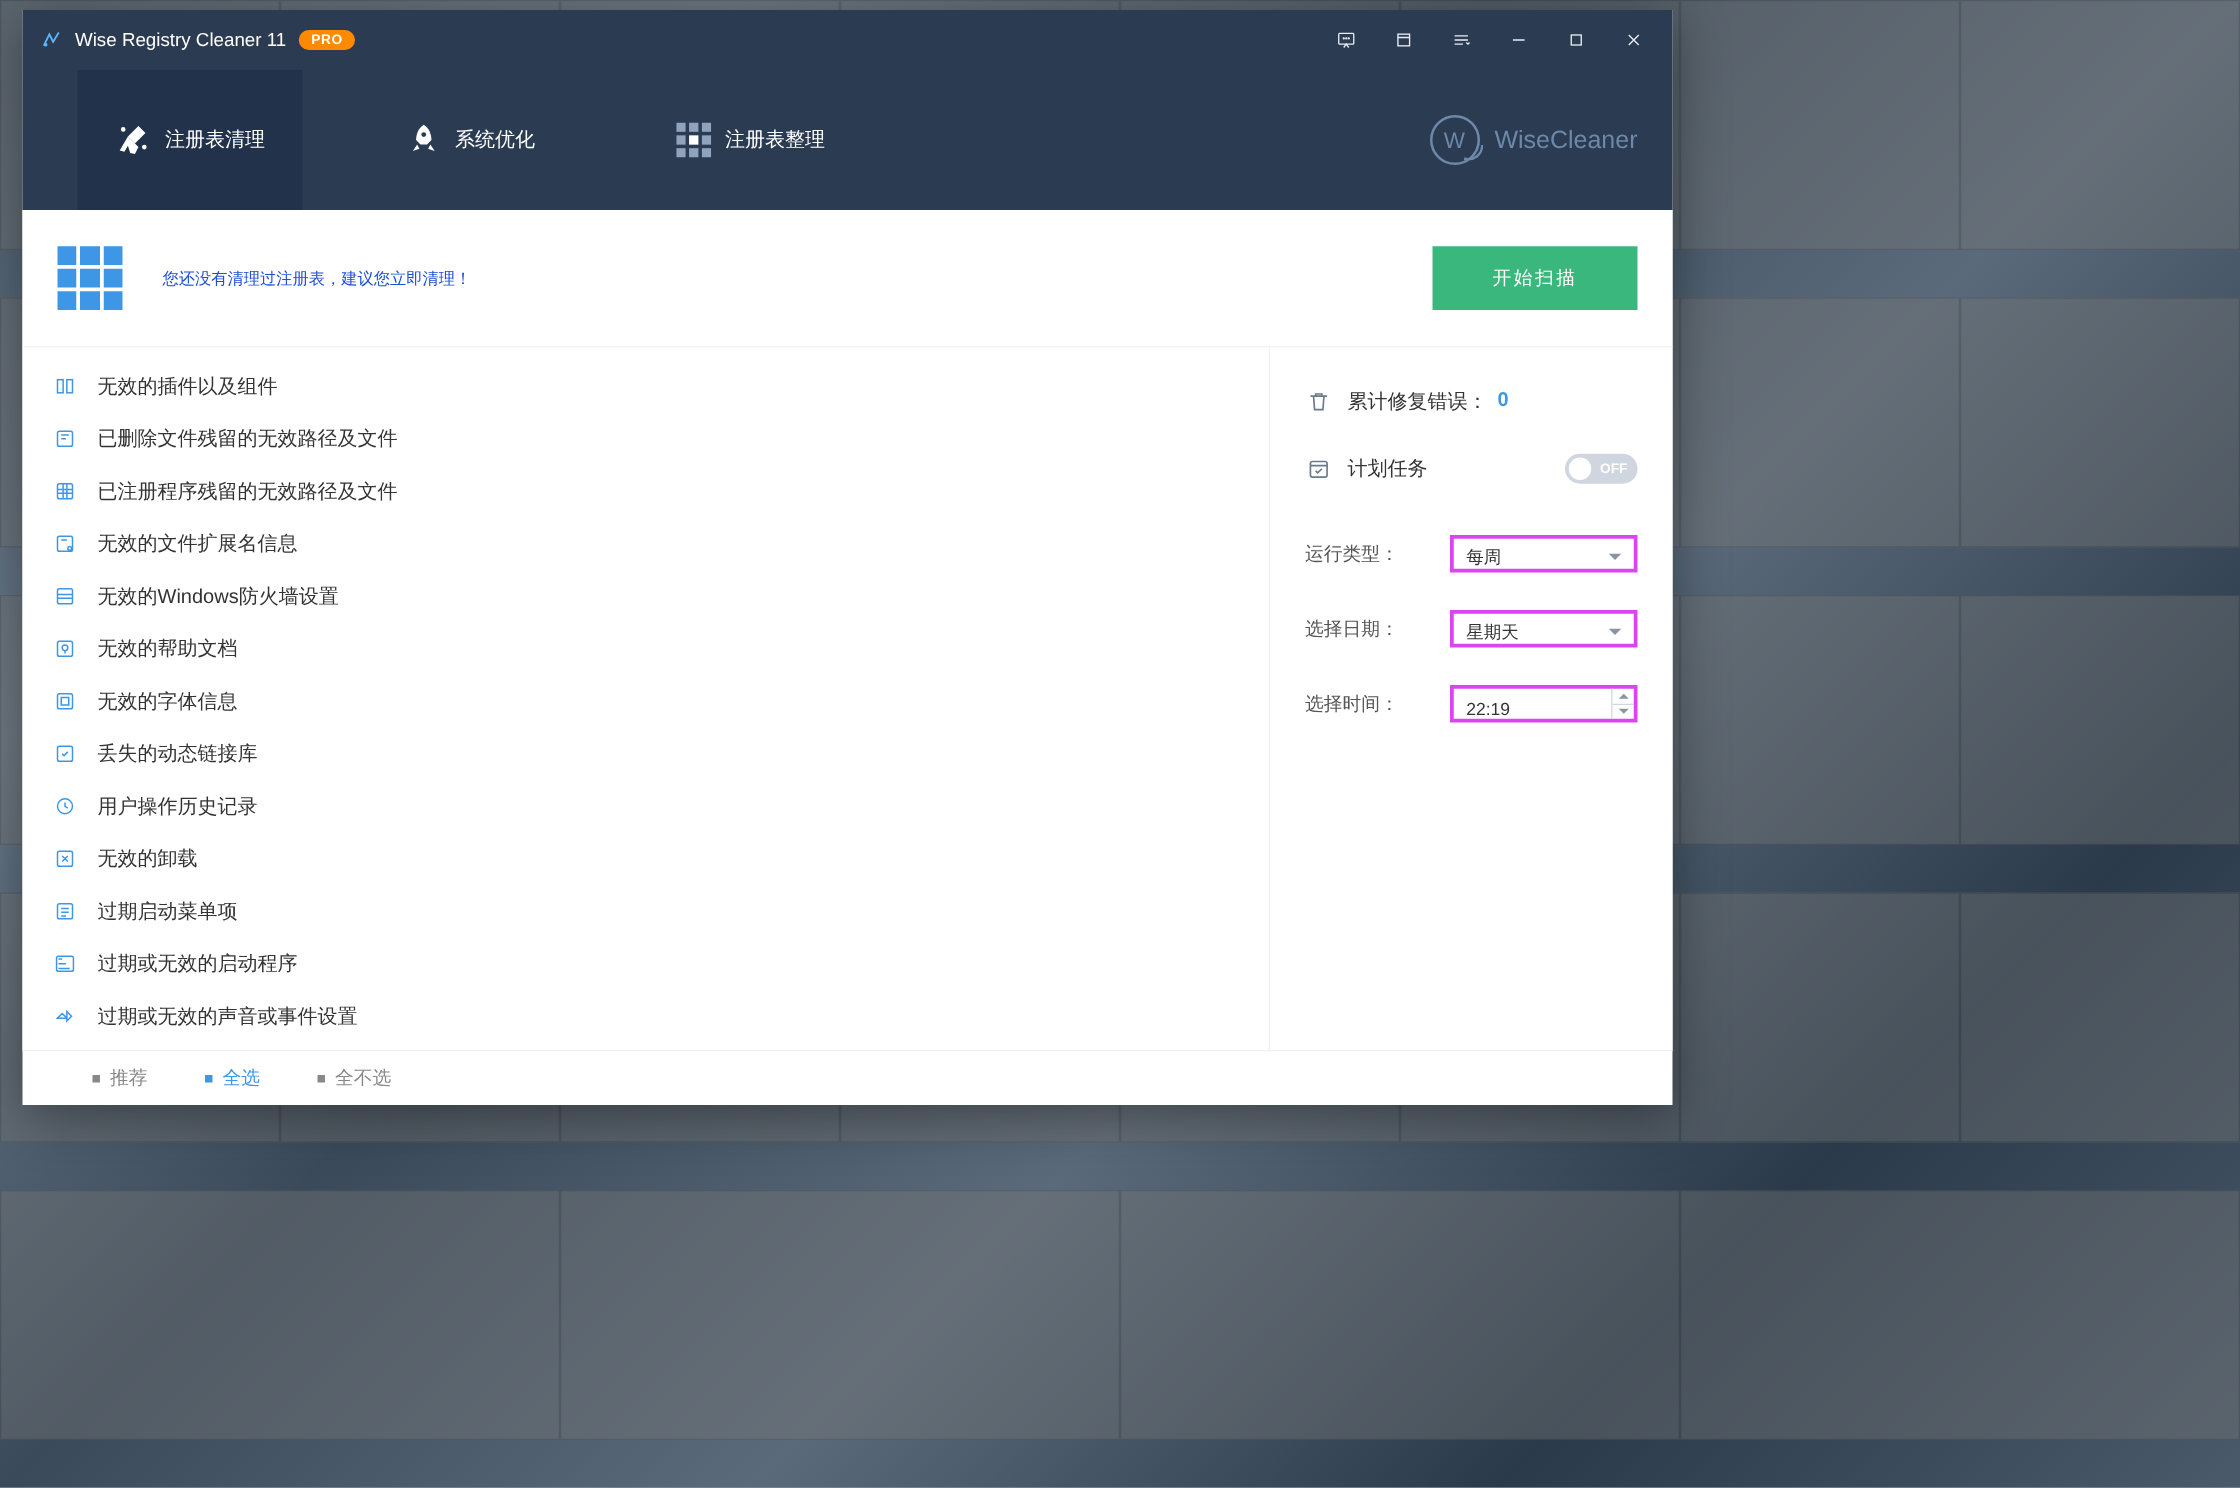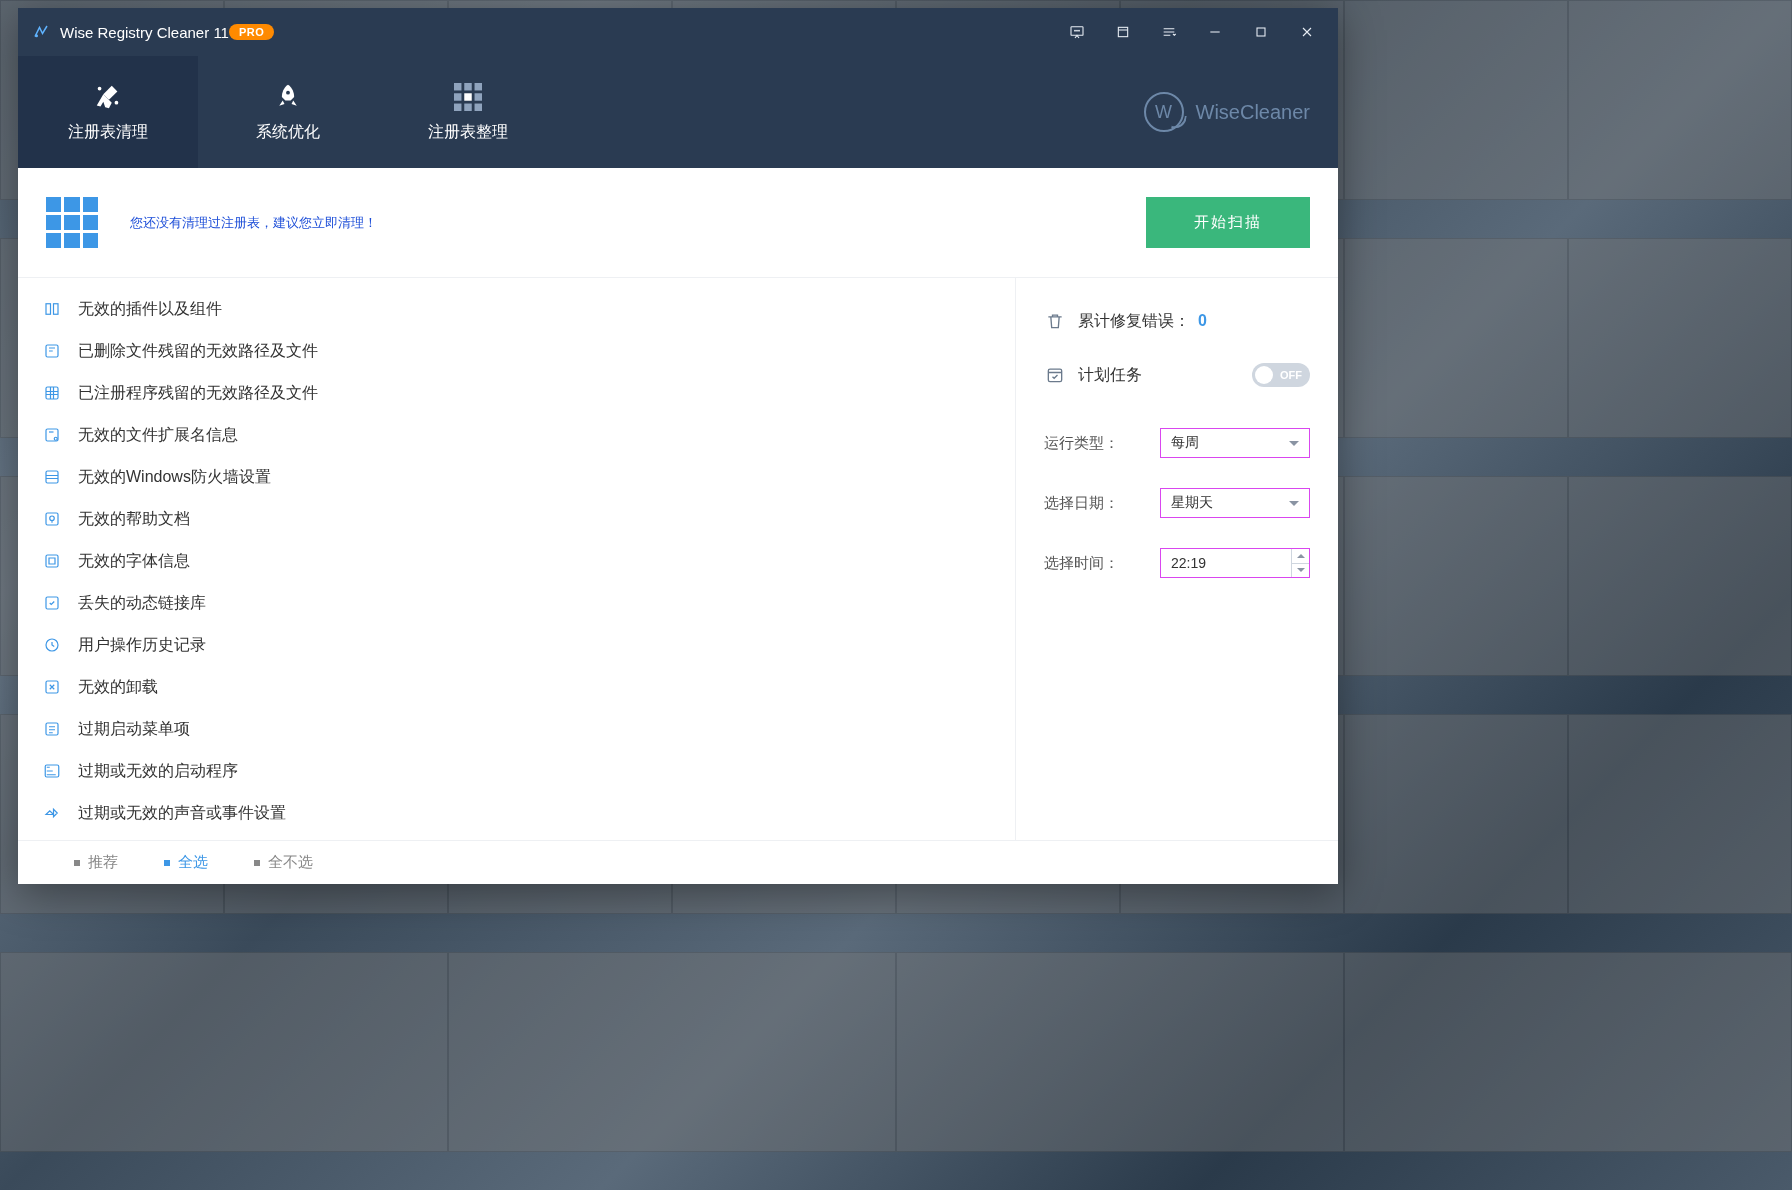--- a/index.html
+++ b/index.html
@@ -40,20 +40,21 @@
     align-items: center;
     padding: 0 8px 0 14px;
     position: relative;
   }
   .titlebar .logo {
     width: 18px; height: 18px; margin-right: 10px;
     display:inline-flex;align-items:center;justify-content:center;
   }
   .titlebar .title { font-size: 15px; font-weight: 400; }
   .pro-badge {
+    margin-left: 10px;
     background: #ff8a00;
     color: #fff;
     font-size: 11px;
     font-weight: 700;
     padding: 2px 10px;
     border-radius: 10px;
     letter-spacing: .5px;
   }
   .titlebar-right {
     margin-left: auto;
@@ -74,27 +75,28 @@
     height: 112px;
     background: #2a3b52;
     display: flex;
     align-items: stretch;
     padding-left: 0;
     position: relative;
   }
   .nav-tab {
     width: 180px;
     display: flex;
-    flex-direction: column;
+    flex-direction: row;
     align-items: center;
     justify-content: center;
     gap: 10px;
     color: #fff;
     cursor: pointer;
     position: relative;
+    margin-left: 44px;
   }
   .nav-tab.active { background: #22324a; }
   .nav-tab .nav-icon { width: 30px; height: 30px; display:flex;align-items:center;justify-content:center; color:#fff;}
   .nav-tab .nav-label { font-size: 16px; }
   .brand {
     position: absolute;
     right: 28px;
     top: 50%;
     transform: translateY(-50%);
     display: flex;
@@ -203,22 +205,22 @@
     content:""; position:absolute; left:3px; top:3px; width:18px;height:18px;
     background:#fff; border-radius:50%;
   }
   .field-row {
     display:flex;align-items:center;justify-content:space-between;
     margin-top: 22px;
     font-size:15px;color:#555;
   }
   .field-row .dropdown, .field-row .spinner {
     width: 150px; height: 30px;
-    border: 1px solid #d946ef;
-    display:flex;align-items:center;padding:0 10px;
+    border: 3px solid #d946ef;
+    display:flex;align-items:flex-end;padding:0 10px;
     font-size:14px;color:#333;background:#fff;
     position:relative;cursor:pointer;
   }
   .dropdown::after{
     content:""; position:absolute; right:10px; top:12px;
     border:5px solid transparent; border-top-color:#8a94a3;
   }
   .spinner .spin-btns{
     position:absolute;right:0;top:0;bottom:0;width:18px;
     display:flex;flex-direction:column;border-left:1px solid #cfd6df;

